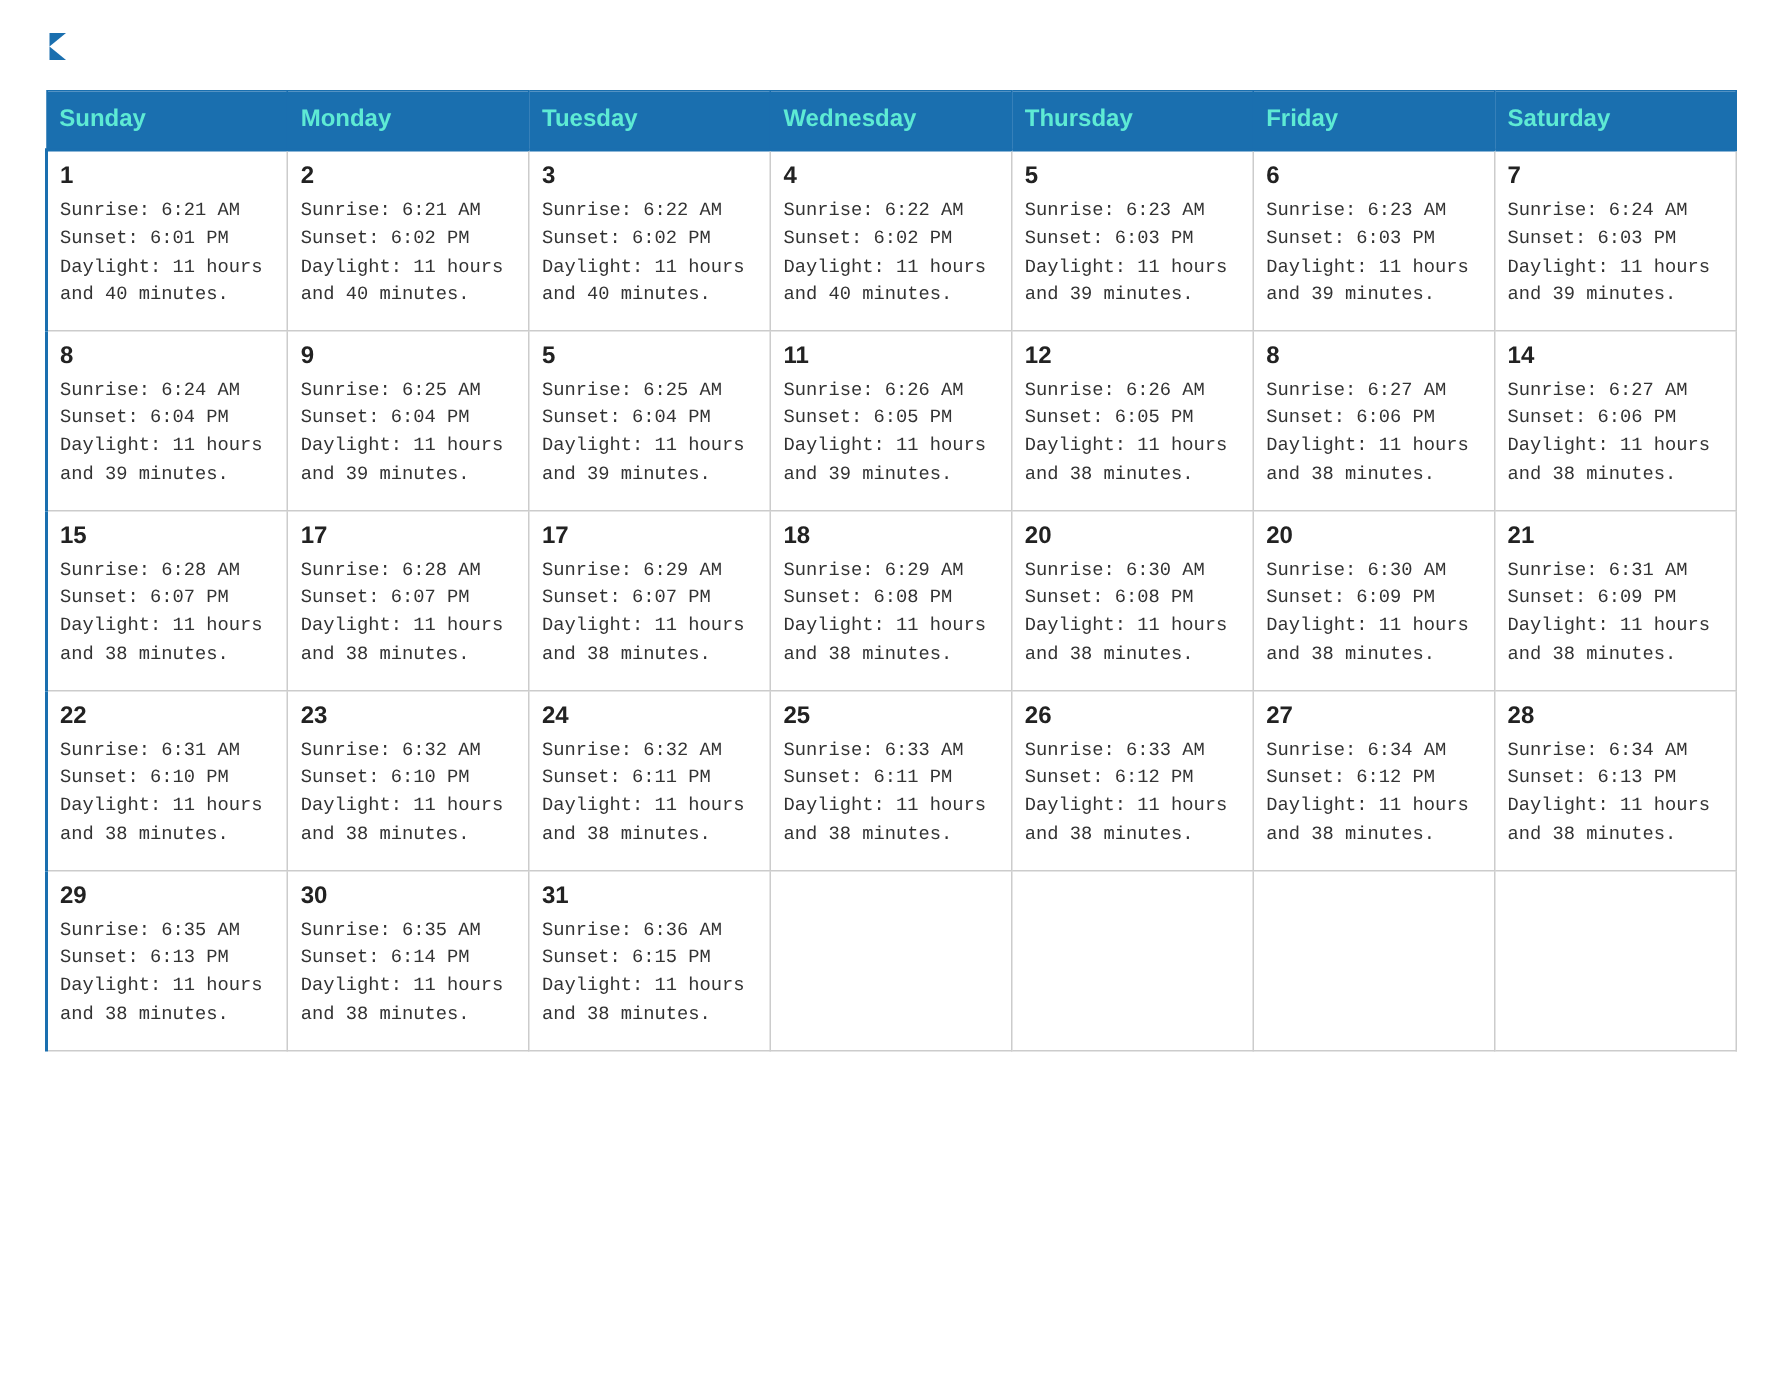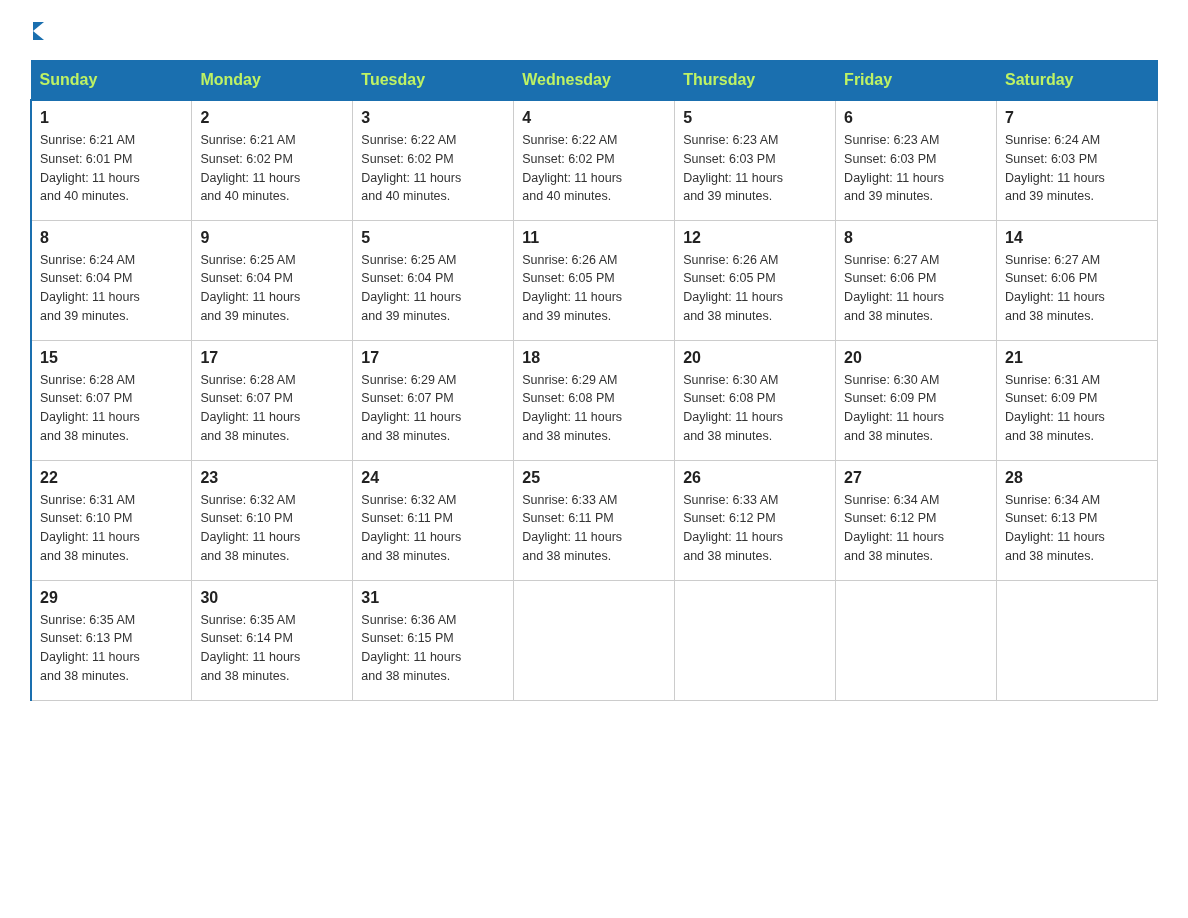--- a/index.html
+++ b/index.html
@@ -35,21 +35,21 @@
       color: #555;
       margin-top: 4px;
     }
     table {
       width: 100%;
       border-collapse: collapse;
       table-layout: fixed;
     }
     thead th {
       background-color: #1a6faf;
-      color: #bef264;
+      color: #5eead4;
       font-size: 16px;
       font-weight: bold;
       padding: 10px 8px;
       text-align: left;
       border: 1px solid #1a6faf;
     }
     tbody td {
       vertical-align: top;
       padding: 8px 8px;
       font-size: 13px;
@@ -61,20 +61,21 @@
     .day-num {
       font-size: 16px;
       font-weight: bold;
       color: #222;
       margin-bottom: 4px;
     }
     .day-info {
       font-size: 12.5px;
       line-height: 1.5;
       color: #333;
+      font-family: Liberation Mono, monospace;
     }
     tbody tr td:first-child {
       border-left: 2px solid #1a6faf;
     }
     tbody tr:first-child td {
       border-top: 2px solid #1a6faf;
     }
     tbody tr td {
       border-top: 1.5px solid #1a6faf;
     }

